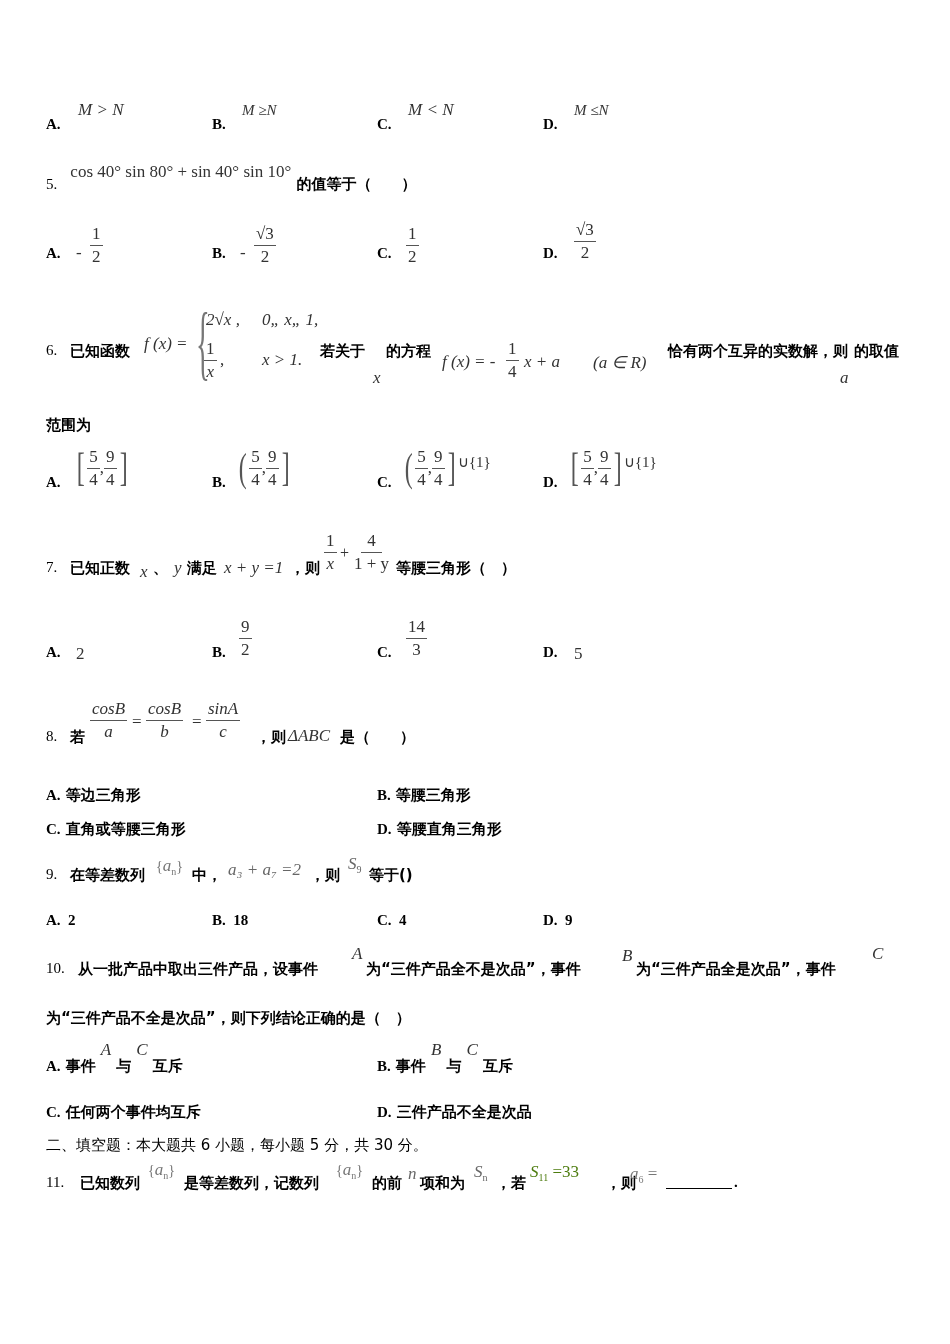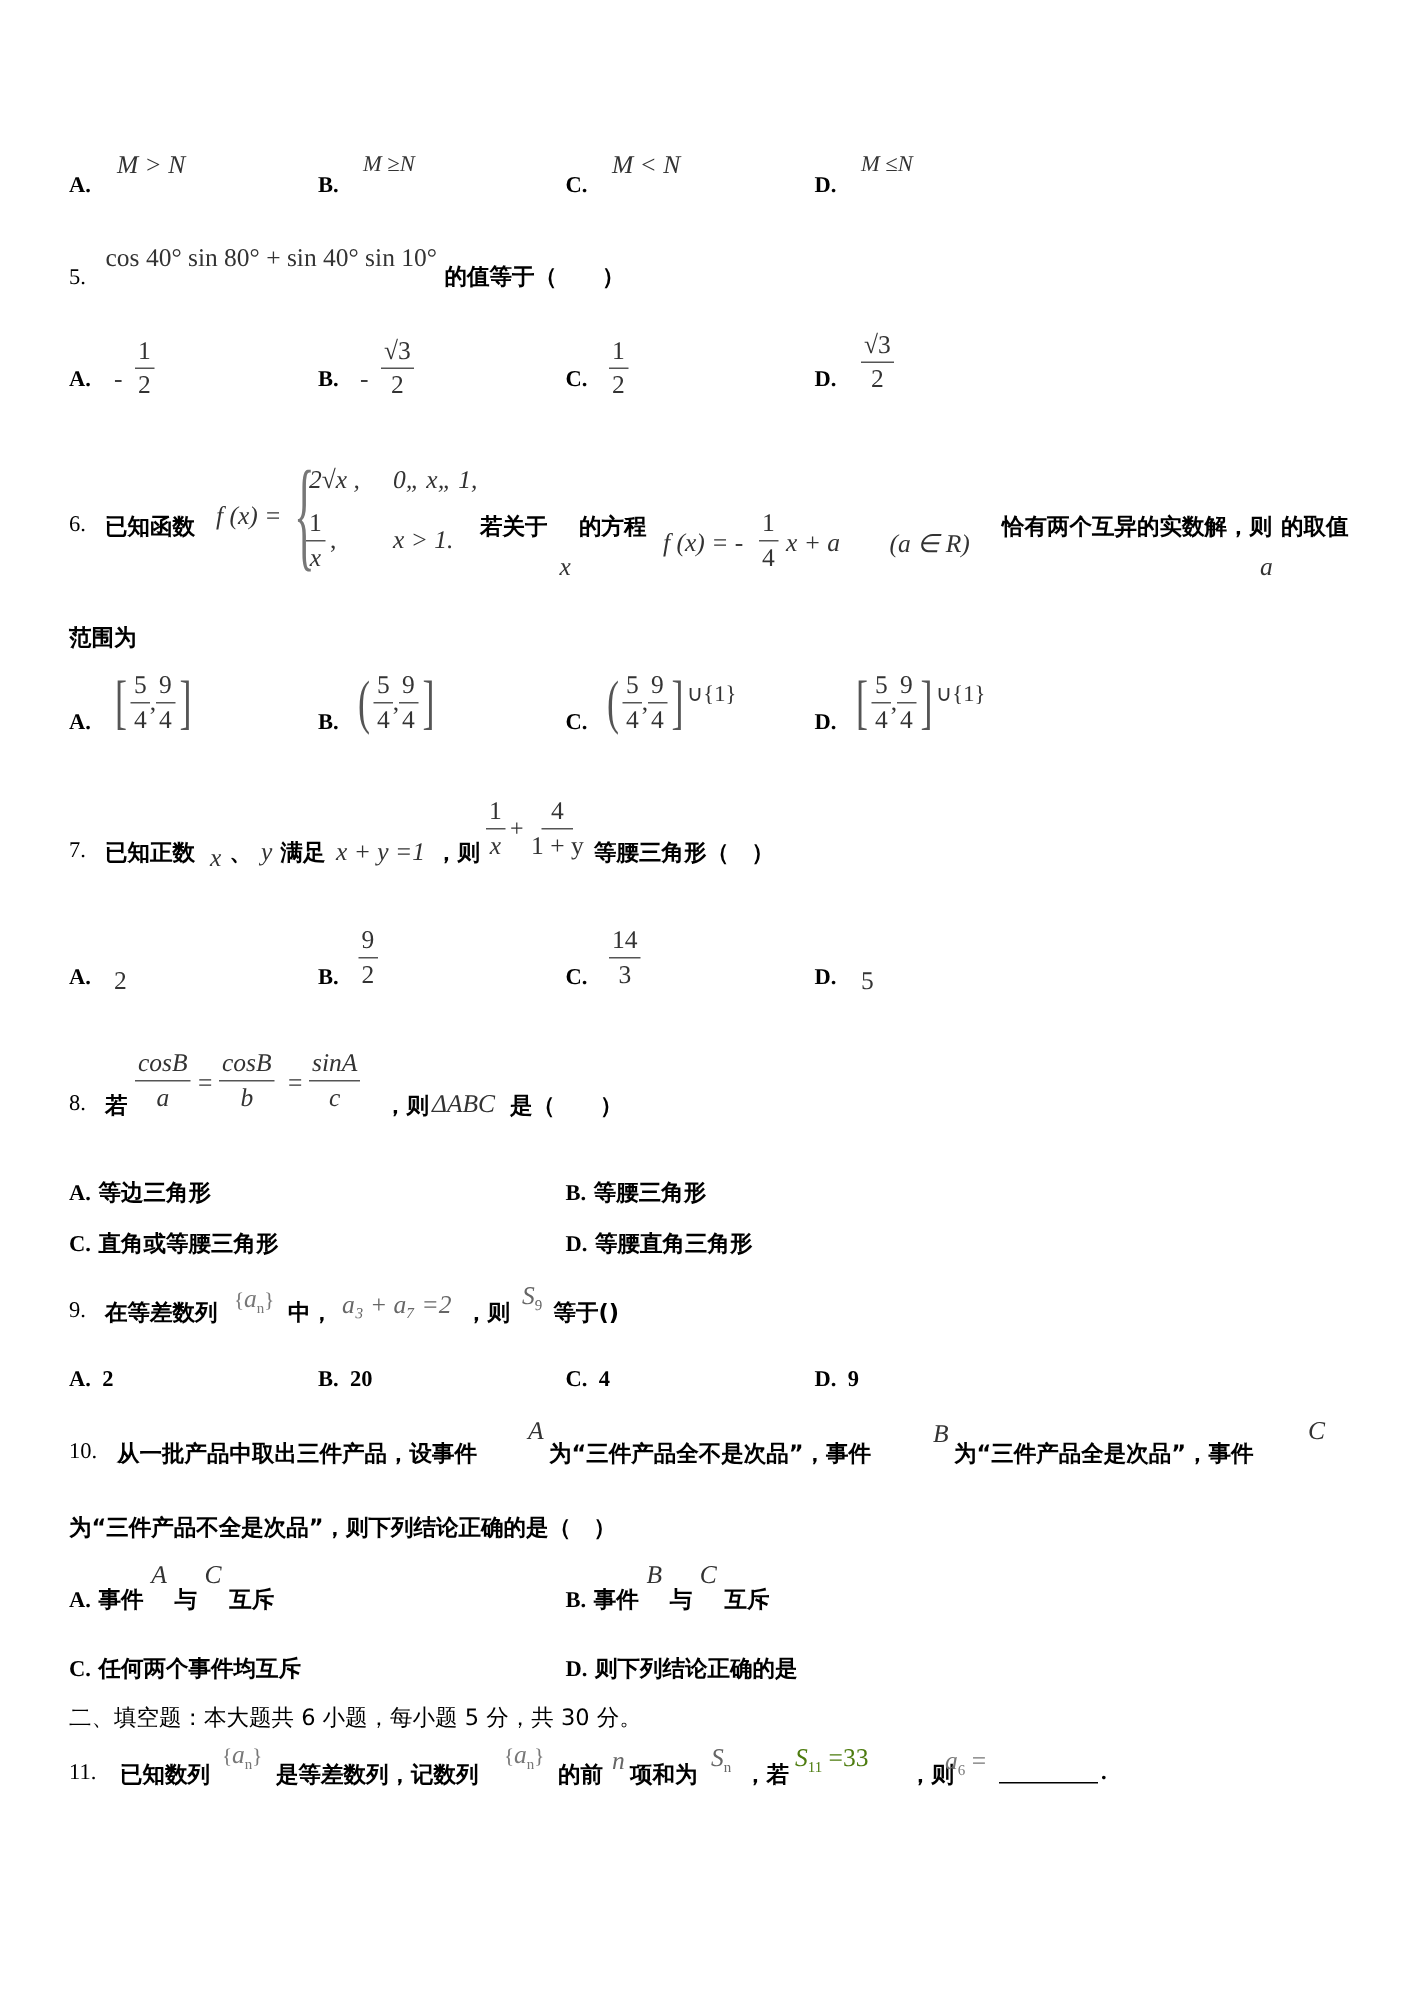--- a/index.html
+++ b/index.html
@@ -234,21 +234,21 @@
   <span class="abs m" style="left:110px;top:4px;color:#777;"><span style="font-style:normal;font-size:14px;">{</span><span>a</span><span class="sub">n</span><span style="font-style:normal;font-size:14px;">}</span></span>
   <span class="abs cn" style="left:146px;top:14px;">中，</span>
   <span class="abs m" style="left:182px;top:8px;color:#666;">a₃ + a₇ =2</span>
   <span class="abs cn" style="left:264px;top:14px;">，则</span>
   <span class="abs m" style="left:302px;top:2px;color:#666;"><span>S</span><span class="sub">9</span></span>
   <span class="abs cn" style="left:323px;top:14px;">等于()</span>
 </div>
 
 <div class="abs" style="top:912px;left:46px;width:880px;height:22px;text-decoration:underline;">
   <span class="abs lbl" style="left:0;"><span>A.</span>&nbsp; <span>2</span></span>
-  <span class="abs lbl" style="left:166px;"><span>B.</span>&nbsp; <span>20</span></span>
+  <span class="abs lbl" style="left:166px;"><span>B.</span>&nbsp; <span>18</span></span>
   <span class="abs lbl" style="left:331px;"><span>C.</span>&nbsp; <span>4</span></span>
   <span class="abs lbl" style="left:497px;"><span>D.</span>&nbsp; <span>9</span></span>
 </div>
 
 <div class="abs" style="top:944px;left:46px;width:880px;height:34px;">
   <span class="abs qn" style="left:0;top:16px;">10.</span>
   <span class="abs cn" style="left:32px;top:16px;">从一批产品中取出三件产品，设事件</span>
   <span class="abs m" style="left:306px;top:0px;">A</span>
   <span class="abs cn" style="left:320px;top:16px;">为“三件产品全不是次品”，事件</span>
   <span class="abs m" style="left:576px;top:2px;">B</span>
@@ -268,21 +268,21 @@
   </span>
   <span class="abs" style="left:331px;top:0;">
     <span class="lbl" style="position:relative;top:16px;">B.</span>
     <span class="cn" style="position:relative;top:16px;">事件</span>
     <span class="m">B</span>
     <span class="cn" style="position:relative;top:16px;">与</span>
     <span class="m">C</span>
     <span class="cn" style="position:relative;top:16px;">互斥</span>
   </span>
   <span class="abs" style="left:0;top:62px;"><span class="lbl">C.</span> <span class="cn">任何两个事件均互斥</span></span>
-  <span class="abs" style="left:331px;top:62px;"><span class="lbl">D.</span> <span class="cn">则下列结论正确的是</span></span>
+  <span class="abs" style="left:331px;top:62px;"><span class="lbl">D.</span> <span class="cn">三件产品不全是次品</span></span>
 </div>
 
 <div class="abs" style="top:1136px;left:46px;font-family:'DejaVu Sans',sans-serif;font-size:15px;">二、填空题：本大题共 6 小题，每小题 5 分，共 30 分。</div>
 
 <div class="abs" style="top:1160px;left:46px;width:880px;height:36px;">
   <span class="abs qn" style="left:0;top:14px;">11.</span>
   <span class="abs cn" style="left:34px;top:14px;">已知数列</span>
   <span class="abs m" style="left:102px;top:0px;color:#777;"><span style="font-style:normal;font-size:14px;">{</span><span>a</span><span class="sub">n</span><span style="font-style:normal;font-size:14px;">}</span></span>
   <span class="abs cn" style="left:138px;top:14px;">是等差数列，记数列</span>
   <span class="abs m" style="left:290px;top:0px;color:#777;"><span style="font-style:normal;font-size:14px;">{</span><span>a</span><span class="sub">n</span><span style="font-style:normal;font-size:14px;">}</span></span>

